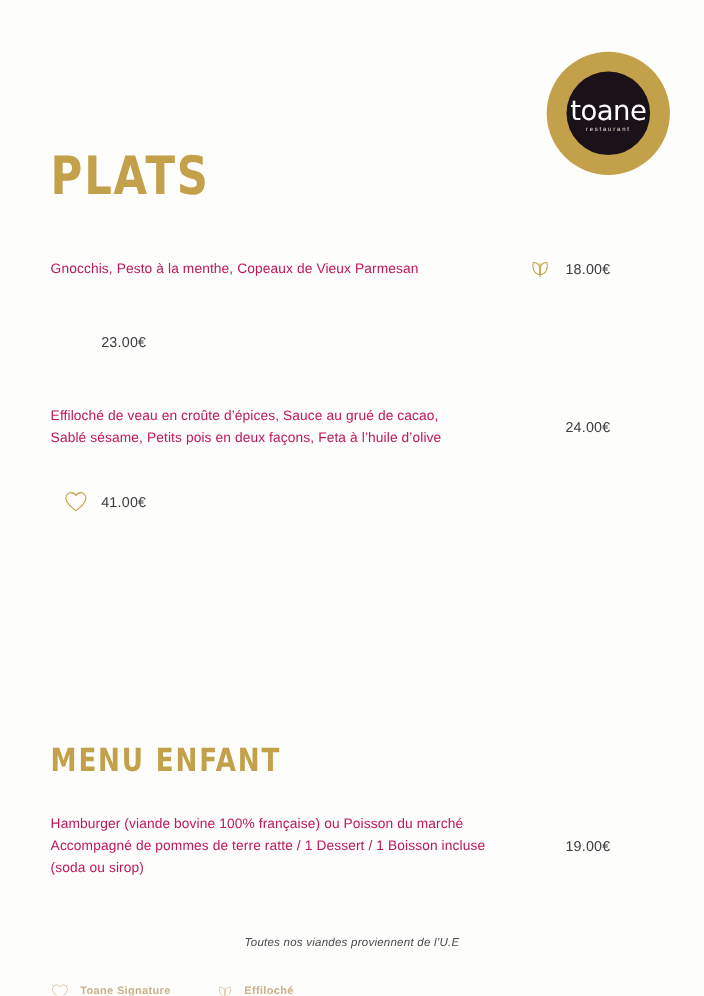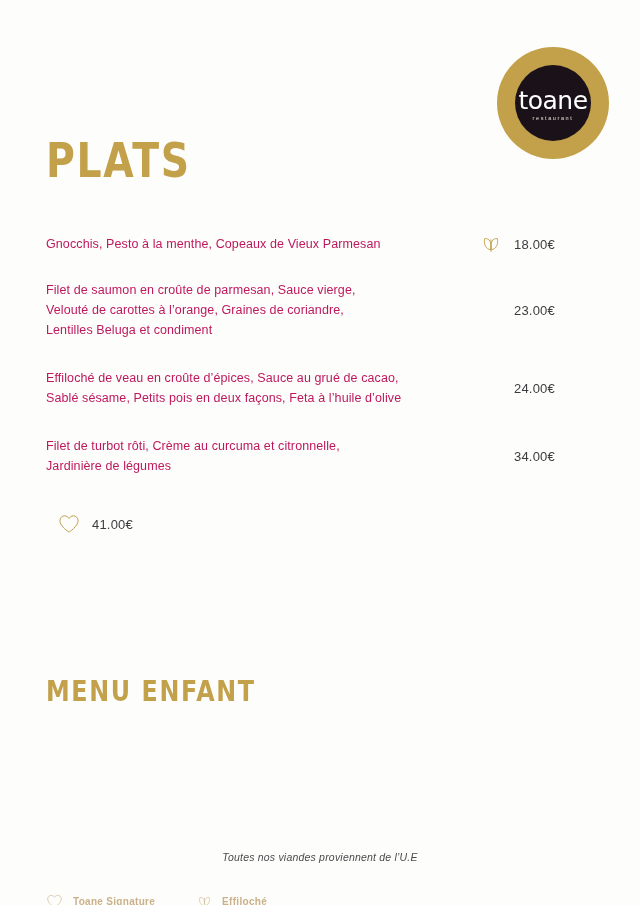--- a/index.html
+++ b/index.html
@@ -200,55 +200,54 @@
         <svg class="icon-svg" width="20" height="20" viewBox="0 0 24 24">
           <path d="M12 21 C12 15 12 10 12 7" fill="none" stroke="#c3a04a" stroke-width="1.1" stroke-linecap="round"></path>
           <path d="M12 19 C5 18 3 11 4.5 5.5 C10 5 13 9.5 12 19 Z" fill="none" stroke="#c3a04a" stroke-width="1.1" stroke-linejoin="round"></path>
           <path d="M12 19 C19 18 21 11 19.5 5.5 C14 5 11 9.5 12 19 Z" fill="none" stroke="#c3a04a" stroke-width="1.1" stroke-linejoin="round"></path>
         </svg>
       </div>
       <div class="row-price">18.00€</div>
     </div>
 
     <div class="menu-row r3">
-      <div class="row-desc">Filet de saumon en croûte de parmesan, Sauce vierge,
-Velouté de carottes à l’orange, Graines de coriandre,
-Lentilles Beluga et condiment</div>
       <div class="row-icon"></div>
       <div class="row-price">23.00€</div>
     </div>
 
     <div class="menu-row r2">
       <div class="row-desc">Effiloché de veau en croûte d’épices, Sauce au grué de cacao,
 Sablé sésame, Petits pois en deux façons, Feta à l’huile d’olive</div>
       <div class="row-icon"></div>
       <div class="row-price">24.00€</div>
     </div>
 
-    <div class="menu-row r2">
-      <div class="row-desc">Filet de turbot rôti, Crème au curcuma et citronnelle,
-Jardinière de légumes</div>
-      <div class="row-icon"></div>
-      <div class="row-price">34.00€</div>
-    </div>
 
 
     <div class="menu-row r2">
       <div class="row-icon">
         <svg class="icon-svg" width="22" height="20" viewBox="0 0 24 22">
           <path d="M12 20 C12 20 2 13.5 2 7.5 C2 4 4.6 2 7.2 2 C9.4 2 11.2 3.4 12 5 C12.8 3.4 14.6 2 16.8 2 C19.4 2 22 4 22 7.5 C22 13.5 12 20 12 20 Z" fill="none" stroke="#c3a04a" stroke-width="1.1" stroke-linejoin="round"></path>
         </svg>
       </div>
       <div class="row-price">41.00€</div>
     </div>
 
   </div>
 
   <div class="section-title" id="enfant-title">MENU ENFANT</div>
 
+  <div class="menu-list" id="enfant-list">
+    <div class="menu-row re2">
+      <div class="row-desc">Hamburger (viande bovine 100% française) ou Poisson du marché
+Accompagné de pommes de terre ratte / 1 Dessert / 1 Boisson incluse (soda ou sirop)</div>
+      <div class="row-icon"></div>
+      <div class="row-price">19.00€</div>
+    </div>
+  </div>
 
   <div class="origin-note">Toutes nos viandes proviennent de l’U.E</div>
 
   <div class="legend">
     <div class="legend-item">
       <svg class="icon-svg" width="17" height="15" viewBox="0 0 24 22">
         <path d="M12 20 C12 20 2 13.5 2 7.5 C2 4 4.6 2 7.2 2 C9.4 2 11.2 3.4 12 5 C12.8 3.4 14.6 2 16.8 2 C19.4 2 22 4 22 7.5 C22 13.5 12 20 12 20 Z" fill="none" stroke="#d8c3a0" stroke-width="1.2" stroke-linejoin="round"></path>
       </svg>
       <span class="legend-label">Toane Signature</span>
     </div>

